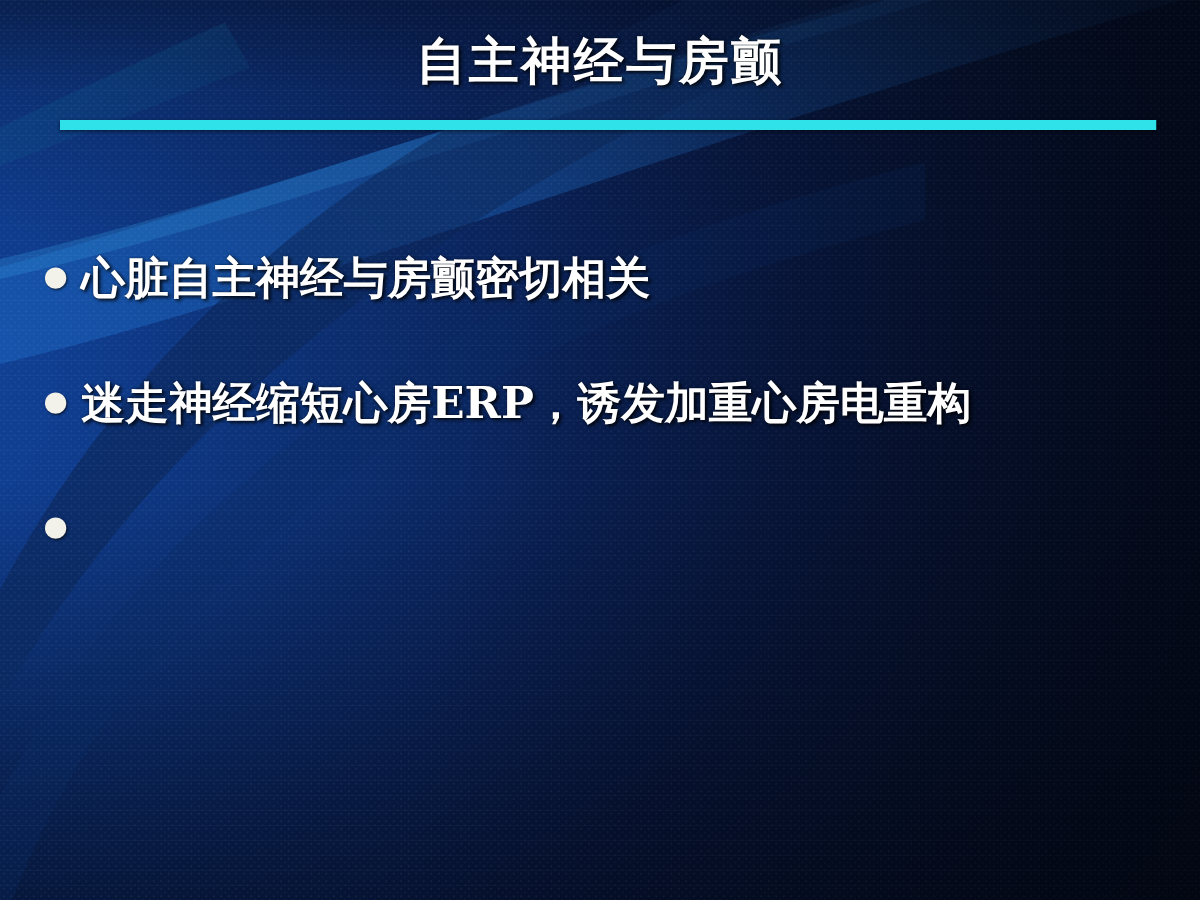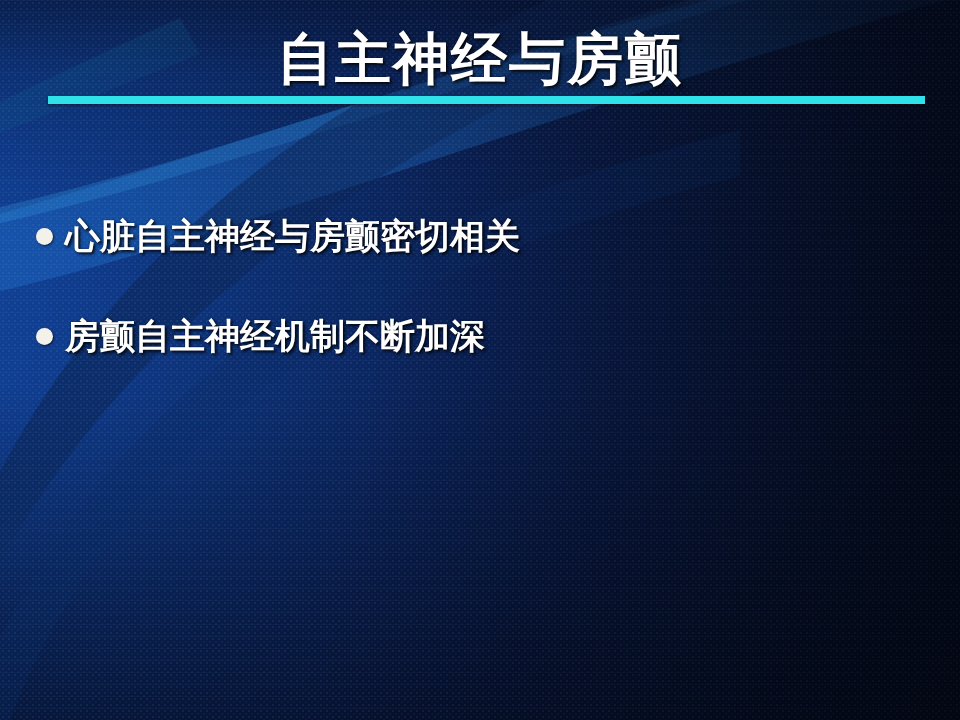--- a/index.html
+++ b/index.html
@@ -84,21 +84,21 @@
   .title-wrap {
     position: absolute;
     left: 0;
     top: 26px;
     width: 960px;
     text-align: center;
   }
   .slide-title {
     display: inline-block;
     color: #ffffff;
-    font-size: 56px;
+    font-size: 40px;
     font-weight: bold;
     letter-spacing: 2px;
     line-height: 1.18;
     text-shadow:
        2px 2px 3px rgba(0,0,0,0.75),
        0 0 2px rgba(0,0,0,0.6);
   }
 
   
   .rule {
@@ -108,21 +108,21 @@
     width: 877px;
     height: 8px;
     background: #2fe2ea;
     box-shadow: 0 1px 3px rgba(0,0,0,0.55);
   }
 
   
   .bullets {
     position: absolute;
     left: 36px;
-    top: 186px;
+    top: 172px;
     width: 900px;
   }
   .bullet-row {
     display: flex;
     align-items: center;
     height: 100px;
   }
   .bullet-dot {
     flex: 0 0 auto;
     width: 17px;
@@ -201,22 +201,25 @@
 
   <div class="rule"></div>
 
   <div class="bullets">
 
     <div class="bullet-row">
       <span class="bullet-dot"></span>
       <span class="bullet-text">心脏自主神经与房颤密切相关</span>
     </div>
 
-
-
     <div class="bullet-row">
       <span class="bullet-dot"></span>
-      <span class="bullet-text">房颤自主神经机制不断加深</span>
+      <span class="bullet-text">迷走神经缩短心房ERP，诱发加重心房电重构</span>
     </div>
 
+
+    <div class="bullet-row">
+      <span class="bullet-dot"></span>
+    </div>
+
   </div>
 
 </div>
 
 </body></html>

